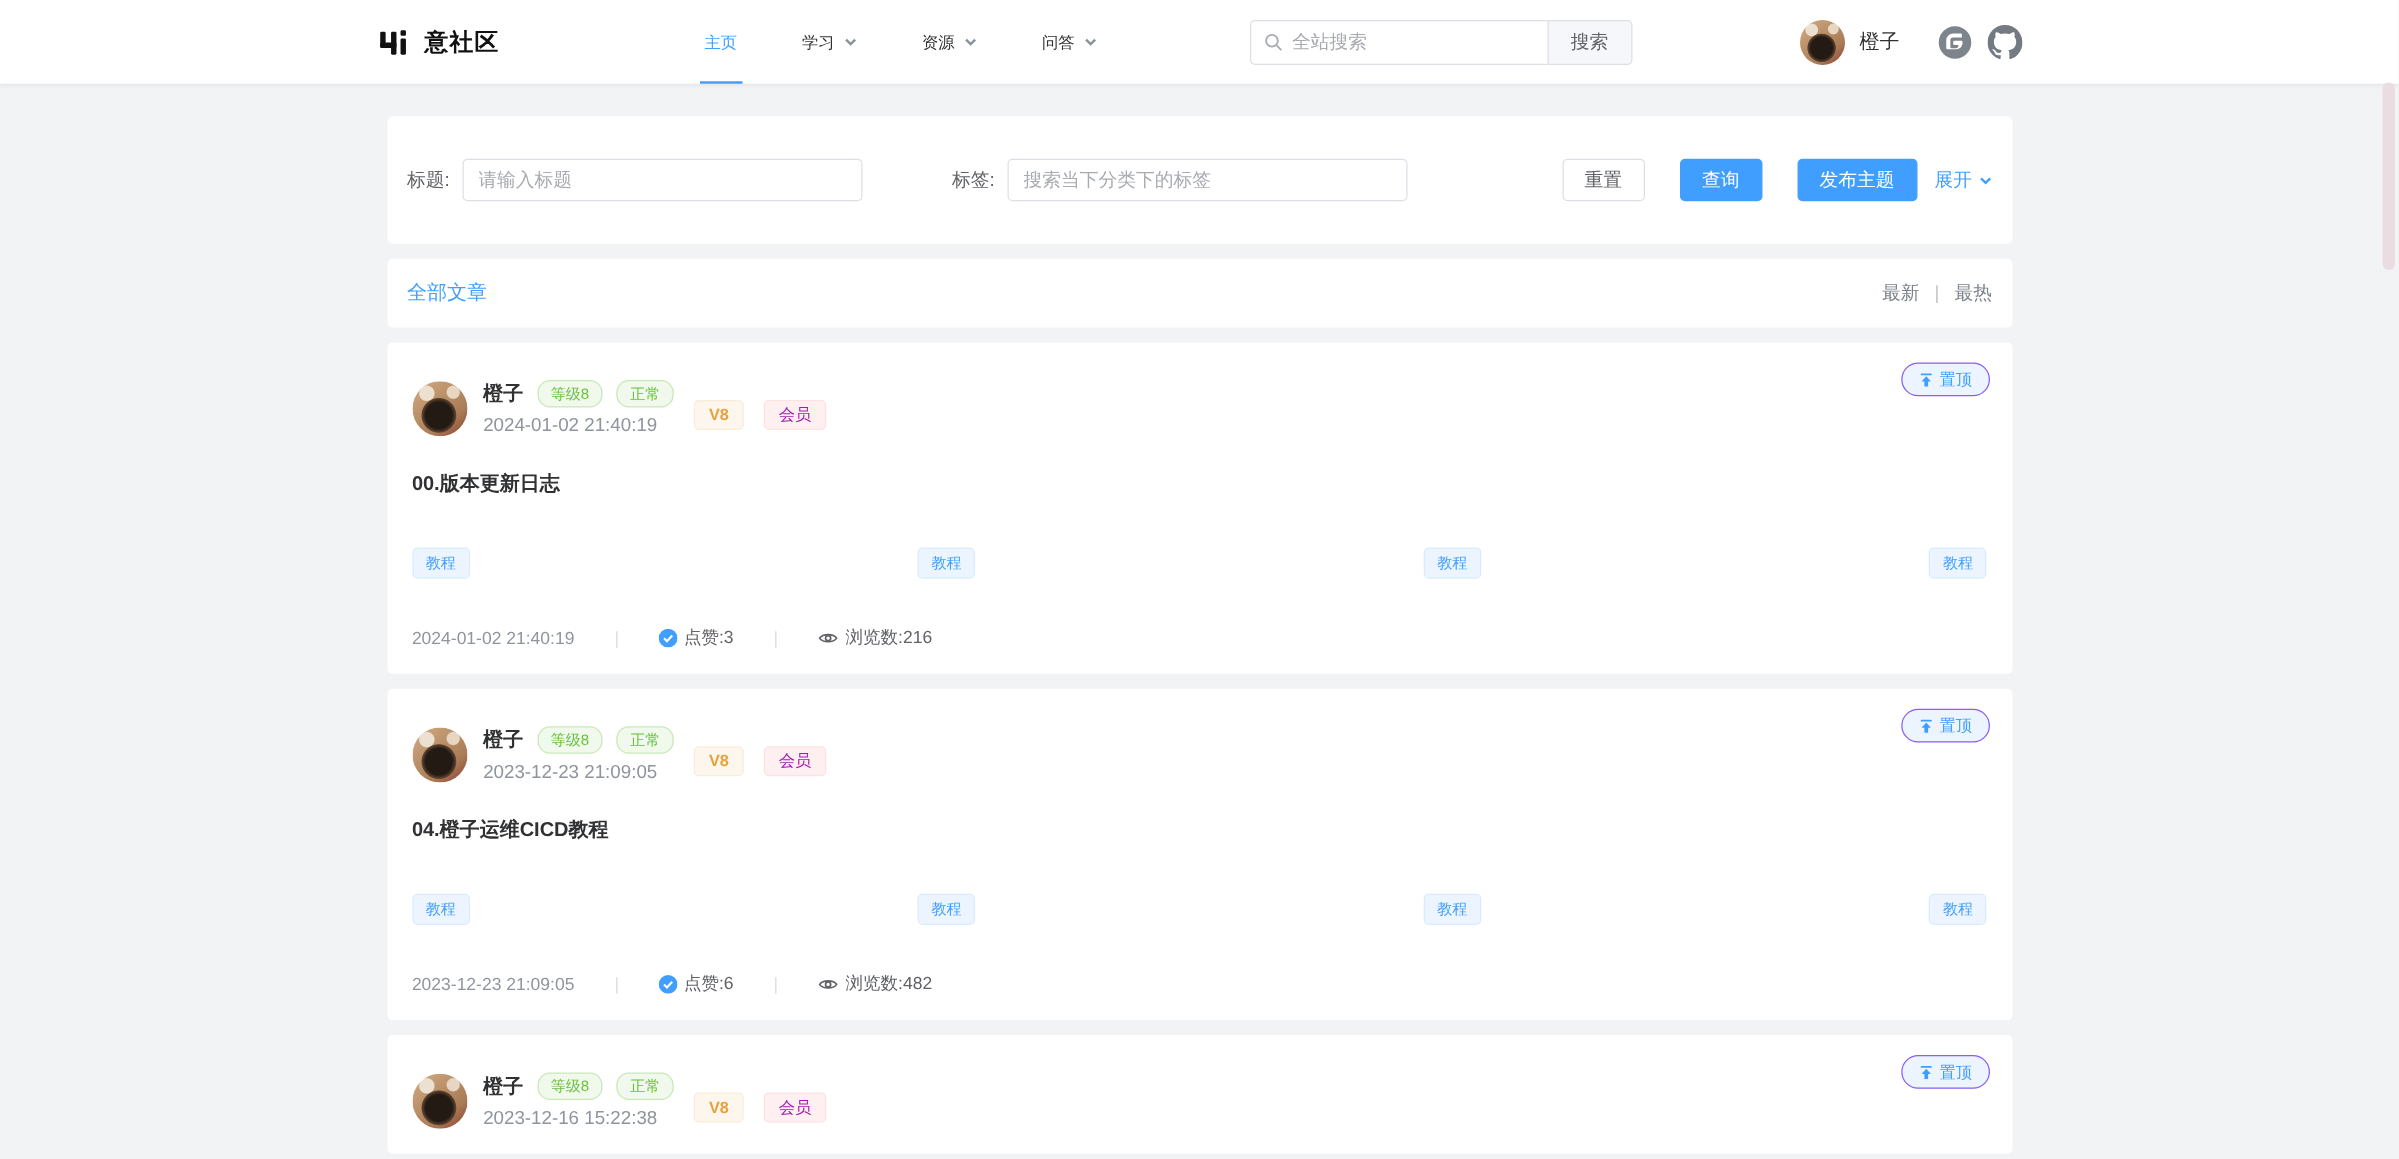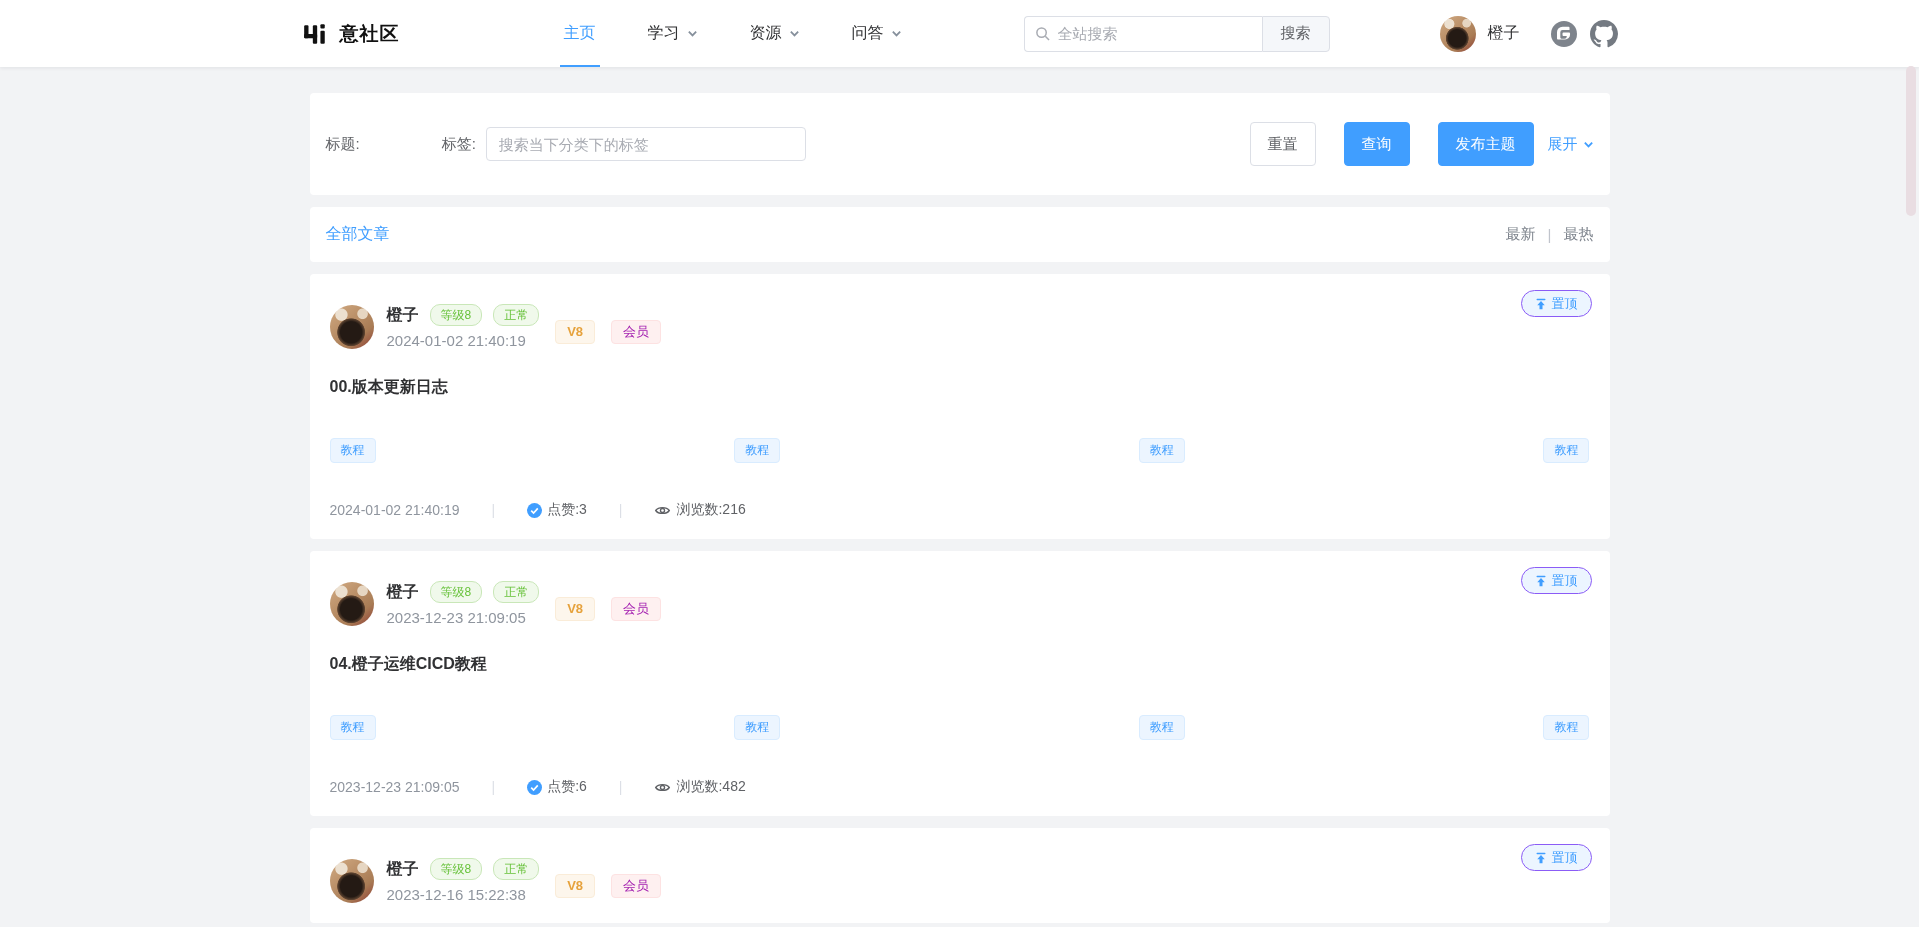--- a/index.html
+++ b/index.html
@@ -15,21 +15,21 @@
   }
   .header-inner {
     width:1316px; margin:0 auto; height:100%;
     display:flex; align-items:center;
   }
   .brand { display:flex; align-items:center; gap:12px; cursor:pointer; }
   .brand-logo { width:26px; height:26px; display:block; }
   .brand-title { font-size:19px; font-weight:bold; color:#111; letter-spacing:1px; }
   .nav { display:flex; align-items:center; margin-left:138px; }
   .nav-item {
-    display:flex; align-items:center; gap:7px; font-size:16px; color:#303133;
+    display:flex; align-items:center; gap:7px; font-size:13px; color:#303133;
     height:67px; padding:0 26px; cursor:pointer; position:relative;
   }
   .nav-item.active { color:#409eff; }
   .nav-item.active::after {
     content:""; position:absolute; left:22px; right:22px; bottom:0;
     height:2px; background:#409eff;
   }
   .chev { width:11px; height:11px; stroke:#86909c; stroke-width:2; fill:none; }
   .chev-blue { stroke:#409eff; }
   .search-wrap { display:flex; align-items:center; margin-left:96px; }
@@ -67,21 +67,21 @@
   .f-label { font-size:15px; color:#606266; margin-right:10px; }
   .f-input {
     width:320px; height:34px; border:1px solid #dcdfe6; border-radius:4px;
     padding:0 12px; font-size:15px; color:#303133; outline:none; font-family:inherit;
     background:#fff;
   }
   .f-input::placeholder { color:#a8abb2; }
   .f-gap { width:72px; flex:none; }
   .f-actions { margin-left:auto; display:flex; align-items:center; }
   .btn {
-    height:44px; padding:0 17px; border-radius:4px; font-size:15px; cursor:pointer;
+    height:34px; padding:0 17px; border-radius:4px; font-size:15px; cursor:pointer;
     display:flex; align-items:center; justify-content:center; font-family:inherit;
   }
   .btn-plain { background:#fff; border:1px solid #dcdfe6; color:#606266; }
   .btn-primary { background:#409eff; border:1px solid #409eff; color:#fff; margin-left:28px; }
   .expand-link {
     display:flex; align-items:center; gap:5px; color:#409eff; font-size:15px;
     margin-left:14px; cursor:pointer;
   }
   
   .list-header {
@@ -193,20 +193,21 @@
         <path fill="#747a82" d="M8 0C3.58 0 0 3.58 0 8c0 3.54 2.29 6.53 5.47 7.59.4.07.55-.17.55-.38 0-.19-.01-.82-.01-1.49-2.01.37-2.53-.49-2.69-.94-.09-.23-.48-.94-.82-1.13-.28-.15-.68-.52-.01-.53.63-.01 1.08.58 1.23.82.72 1.21 1.87.87 2.33.66.07-.52.28-.87.51-1.07-1.78-.2-3.64-.89-3.64-3.95 0-.87.31-1.59.82-2.15-.08-.2-.36-1.02.08-2.12 0 0 .67-.21 2.2.82.64-.18 1.32-.27 2-.27s1.36.09 2 .27c1.53-1.04 2.2-.82 2.2-.82.44 1.1.16 1.92.08 2.12.51.56.82 1.27.82 2.15 0 3.07-1.87 3.75-3.65 3.95.29.25.54.73.54 1.48 0 1.07-.01 1.93-.01 2.2 0 .21.15.46.55.38A8.01 8.01 0 0 0 16 8c0-4.42-3.58-8-8-8z"></path>
       </svg>
     </div>
   </div>
 </header>
 
 <main class="main">
 
   <section class="panel filter">
     <span class="f-label">标题:</span>
+    <input class="f-input" type="text" placeholder="请输入标题" style="">
     <div class="f-gap"></div>
     <span class="f-label">标签:</span>
     <input class="f-input" type="text" placeholder="搜索当下分类下的标签" style="">
     <div class="f-actions">
       <button class="btn btn-plain">重置</button>
       <button class="btn btn-primary">查询</button>
       <button class="btn btn-primary">发布主题</button>
       <span class="expand-link">
         <span>展开</span>
         <svg class="chev chev-blue" viewBox="0 0 12 12">

